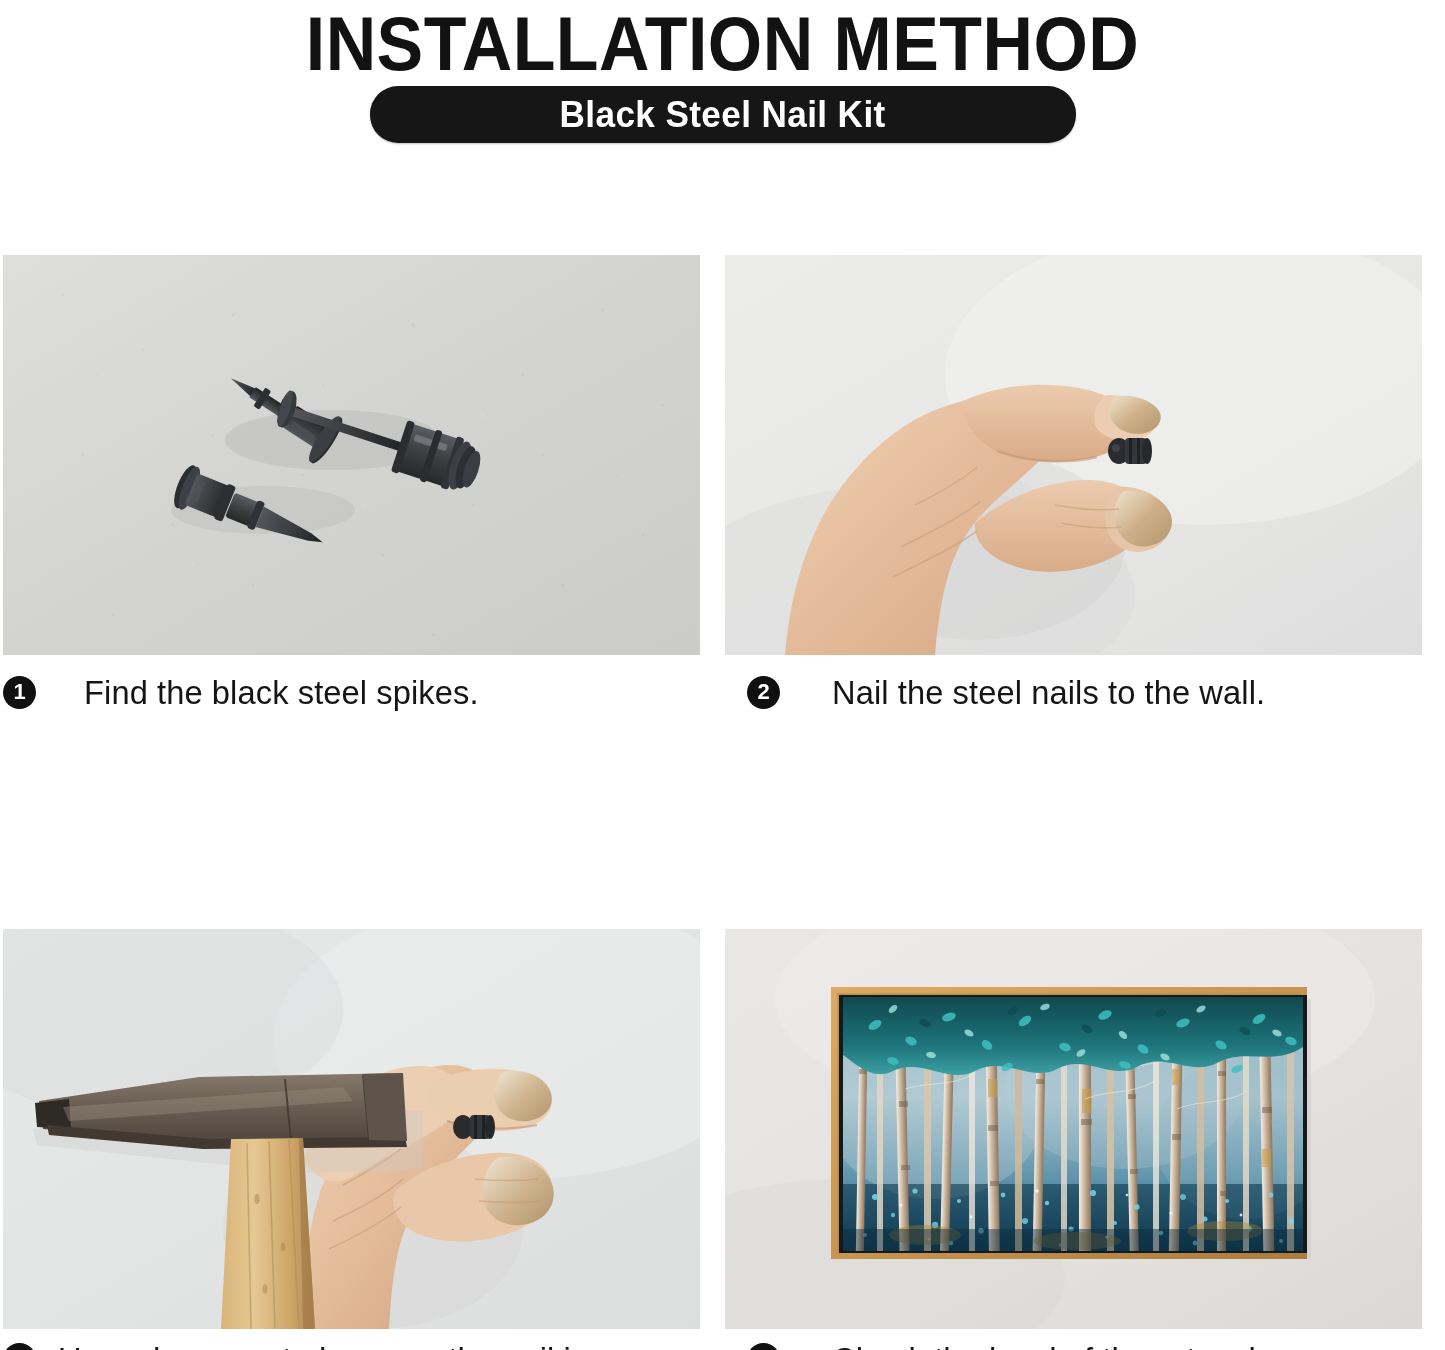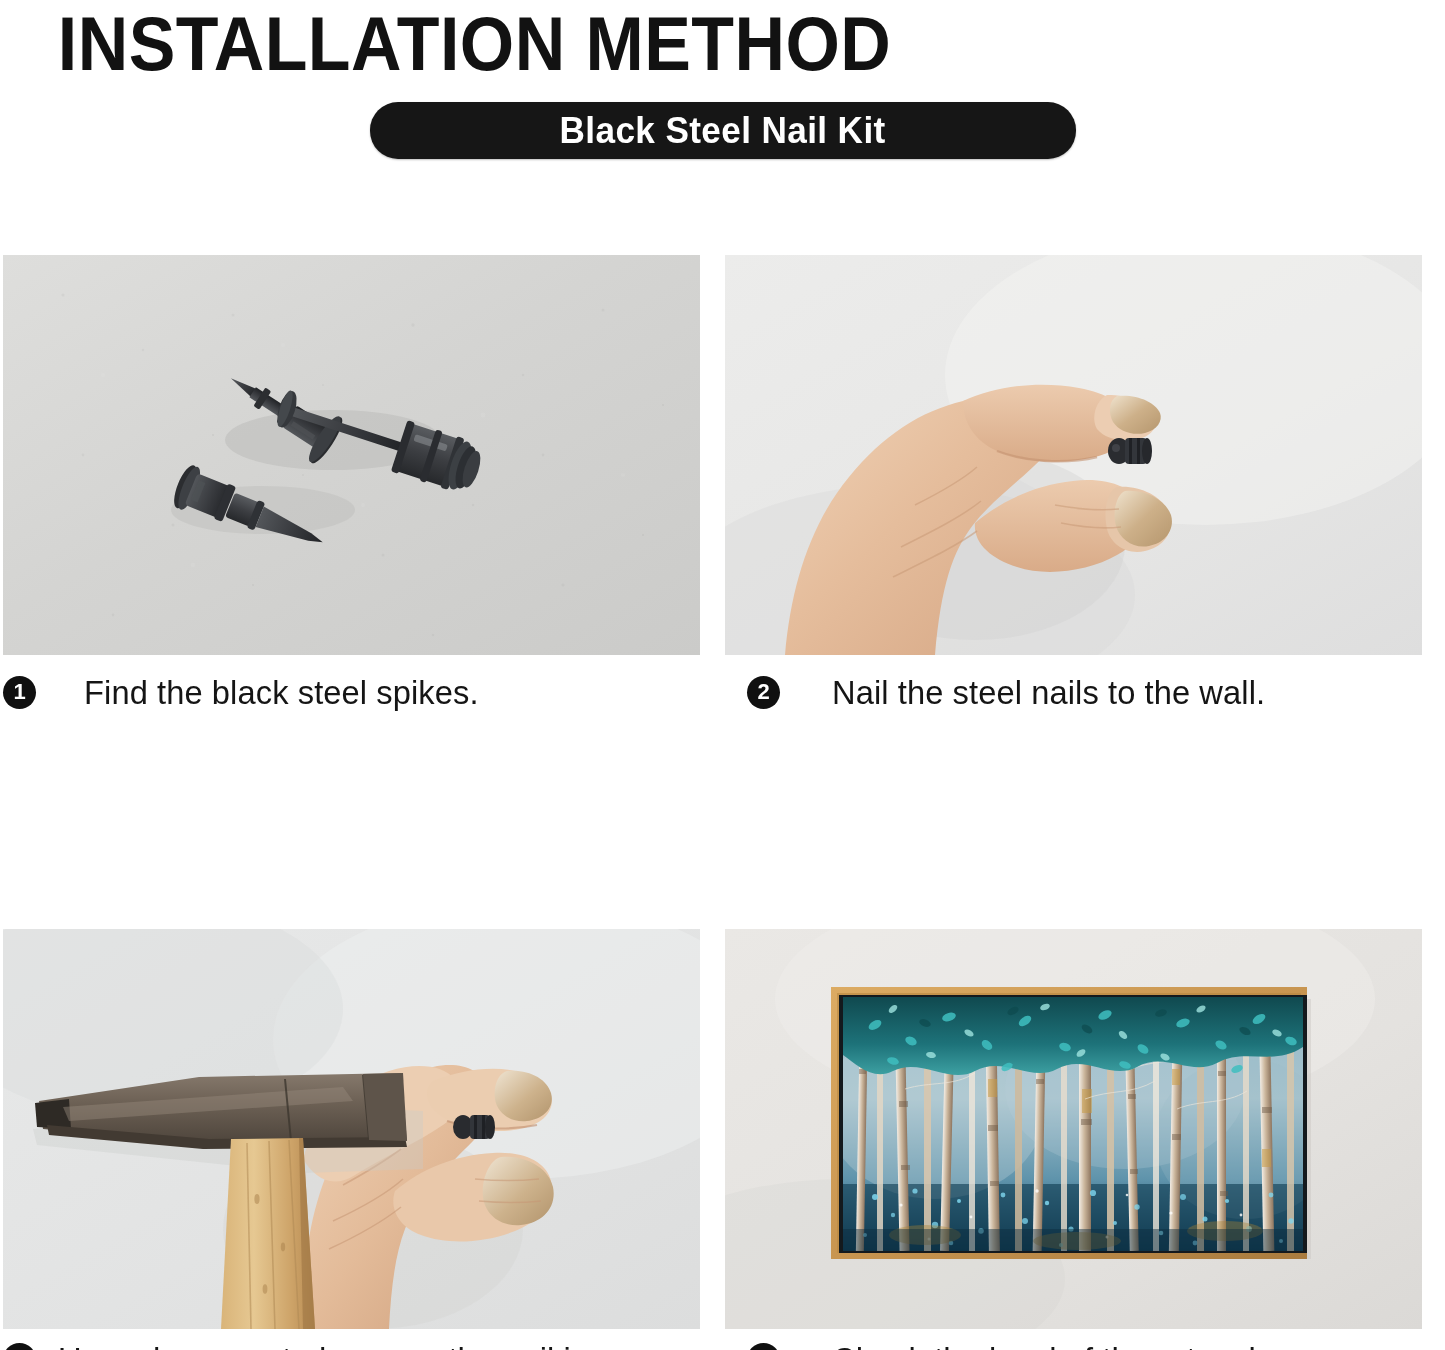--- a/index.html
+++ b/index.html
@@ -12,38 +12,39 @@
     height: 1350px;
     font-family: "Liberation Sans", sans-serif;
     color: #111111;
     overflow: hidden;
     position: relative;
   }
 
   
   .header {
     width: 100%;
+    text-align: center;
   }
   .main-title {
     margin: 0;
     padding-top: 2px;
     font-family: "Liberation Sans", sans-serif;
     font-size: 76px;
     font-weight: 700;
     letter-spacing: 0.5px;
     line-height: 84px;
     color: #121212;
     transform: scaleX(0.92);
     transform-origin: center center;
     white-space: nowrap;
   }
   .badge-wrap {
     display: flex;
     justify-content: center;
-    margin-top: 16px;
+    margin-top: 0;
   }
   .badge-pill {
     width: 706px;
     height: 57px;
     background: #161616;
     border-radius: 28px;
     display: flex;
     align-items: center;
     justify-content: center;
     box-shadow: 0 1px 2px rgba(0,0,0,0.25);

